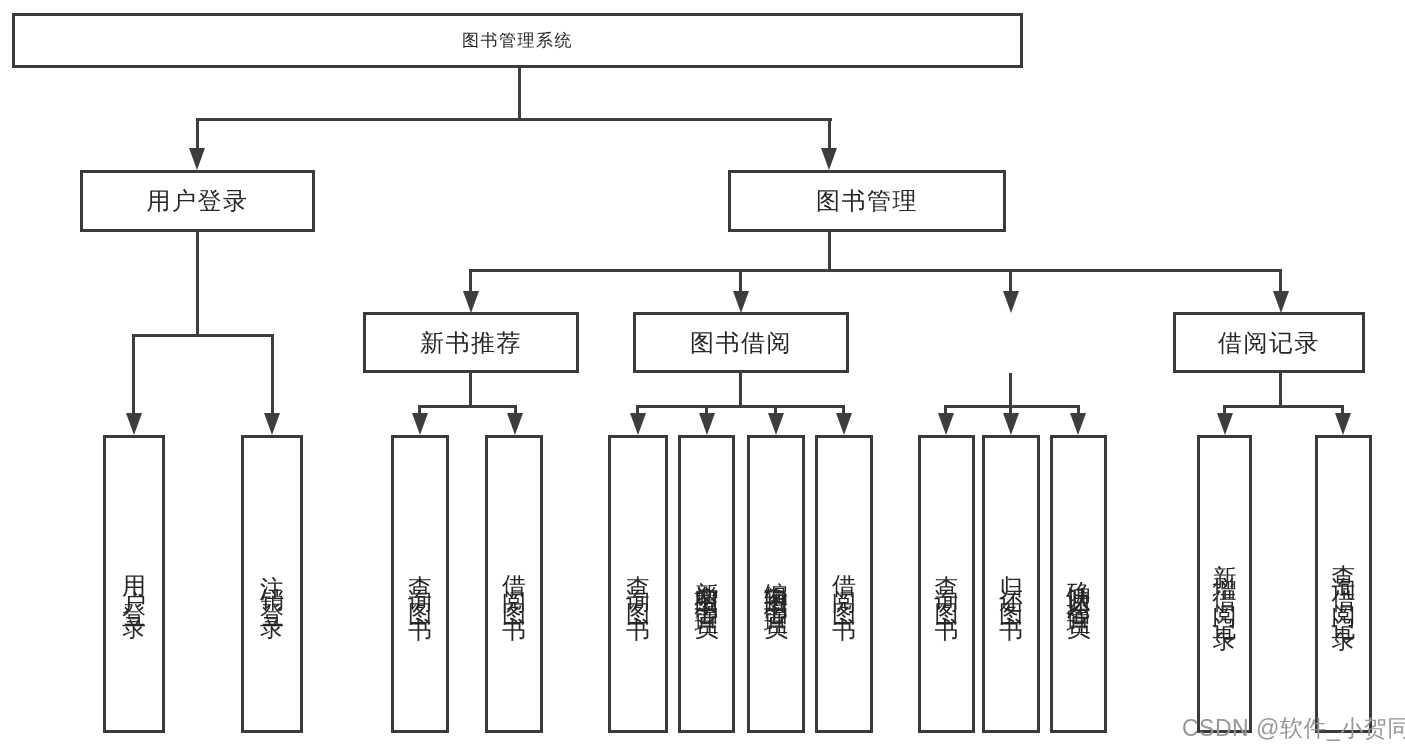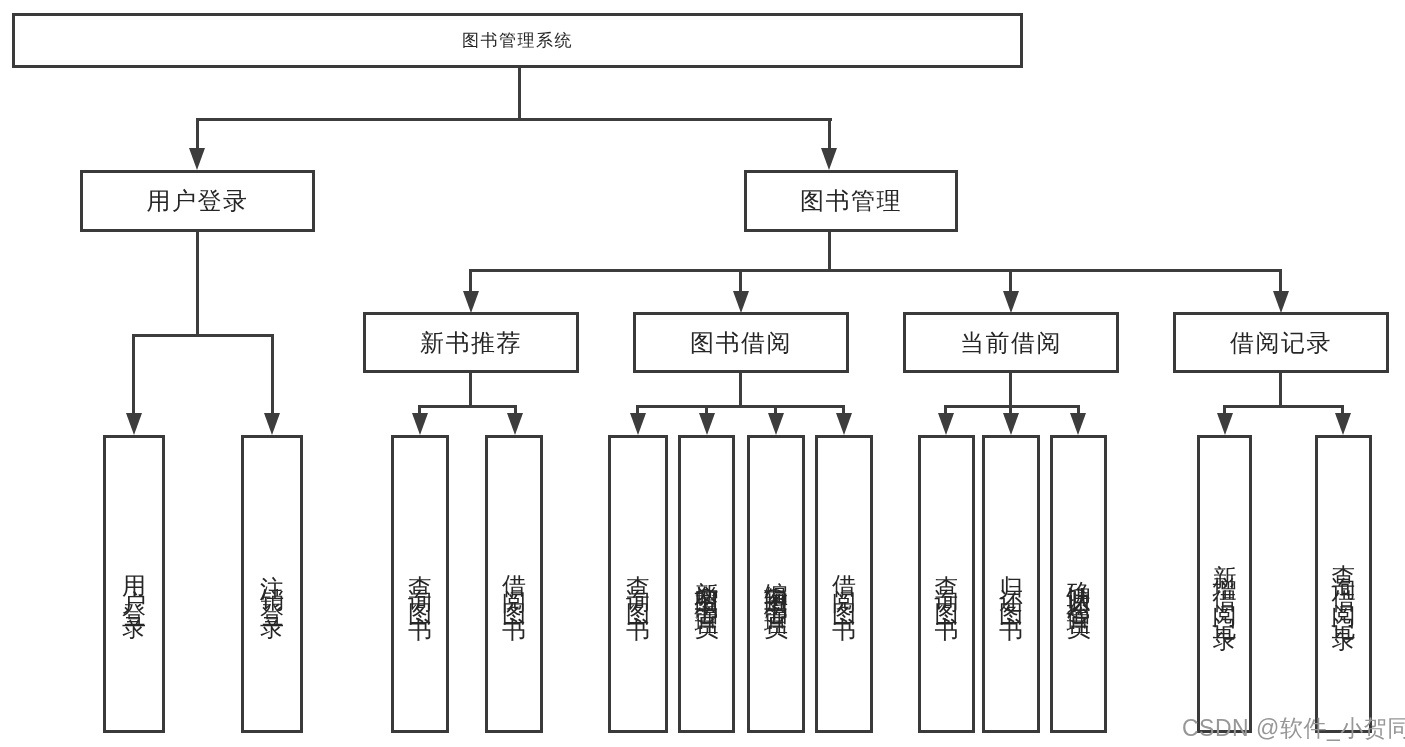--- a/index.html
+++ b/index.html
@@ -67,34 +67,31 @@
 
 <div id="canvas">
 
   <div class="box" style="left:12px;top:13px;width:1011px;height:55px">
     <span class="lbl root-lbl">图书管理系统</span>
   </div>
 
   <div class="box" style="left:80px;top:170px;width:235px;height:62px">
     <span class="lbl">用户登录</span>
   </div>
-  <div class="box" style="left:744px;top:170px;width:214px;height:62px">
+  <div class="box" style="left:728px;top:170px;width:278px;height:62px">
     <span class="lbl">图书管理</span>
   </div>
 
   <div class="box" style="left:633px;top:312px;width:216px;height:61px">
     <span class="lbl">图书借阅</span>
   </div>
   <div class="box" style="left:363px;top:312px;width:216px;height:61px">
     <span class="lbl">新书推荐</span>
   </div>
-  <div class="box" style="left:903px;top:312px;width:216px;height:61px">
-    <span class="lbl">当前借阅</span>
-  </div>
-  <div class="box" style="left:1173px;top:312px;width:216px;height:61px">
+  <div class="box" style="left:1173px;top:312px;width:192px;height:61px">
     <span class="lbl">借阅记录</span>
   </div>
 
   <div class="box" style="left:103px;top:435px;width:62px;height:298px">
     <span class="vtext sp4">用户登录</span>
   </div>
   <div class="box" style="left:241px;top:435px;width:62px;height:298px">
     <span class="vtext sp4">注销登录</span>
   </div>
 

